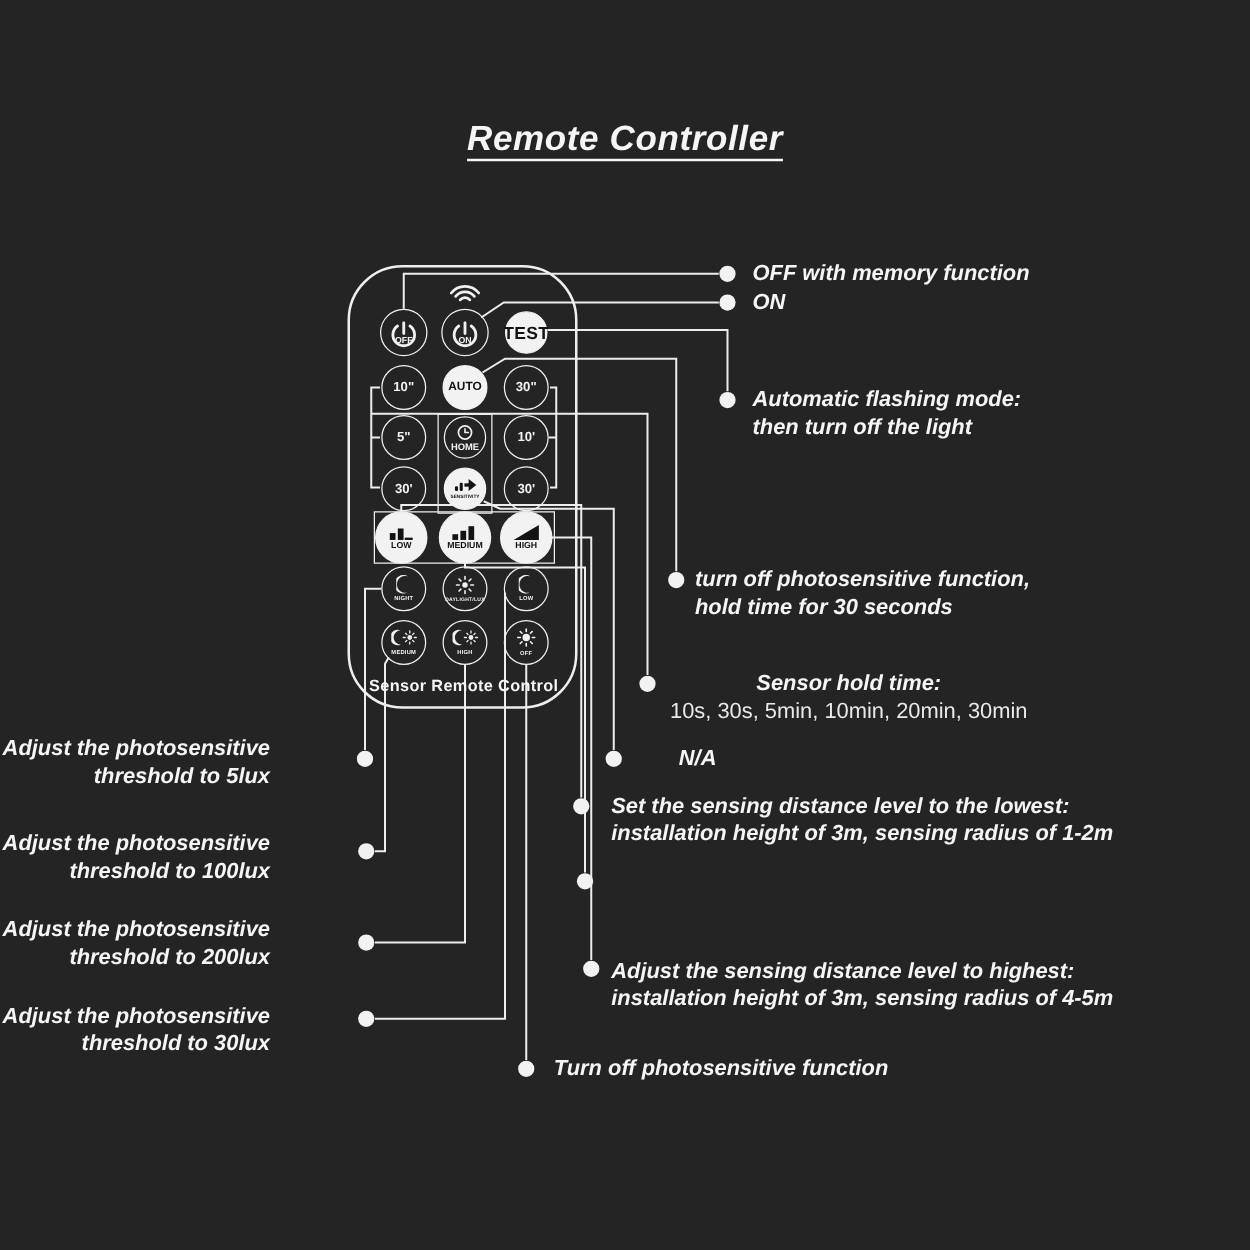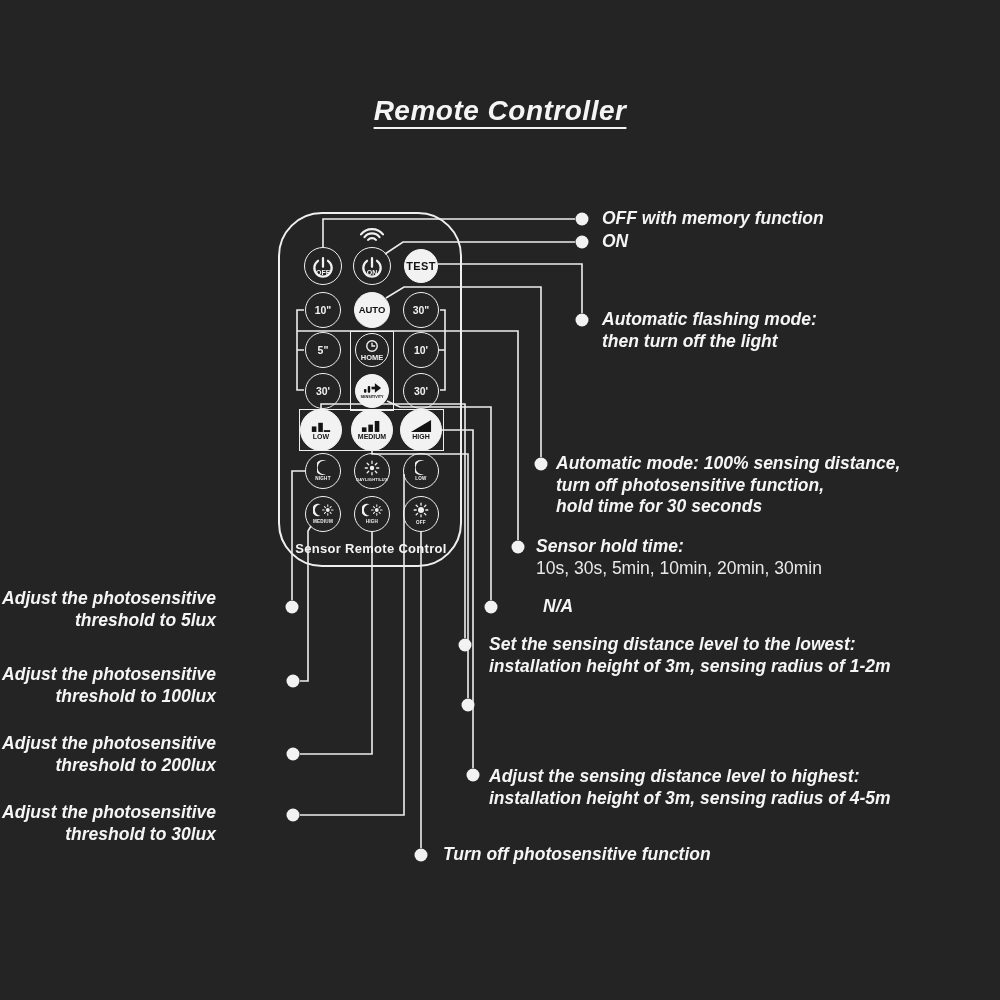--- a/index.html
+++ b/index.html
@@ -12,21 +12,21 @@
   .remote{position:absolute;left:278px;top:212px;width:184px;height:355px;
           border:2px solid #efefef;border-radius:44px;box-sizing:border-box;z-index:3;}
   .rbox{position:absolute;border:1.6px solid #efefef;box-sizing:border-box;z-index:3;}
   .btn{position:absolute;border:1.8px solid #f0f0f0;border-radius:50%;box-sizing:border-box;
        display:flex;flex-direction:column;align-items:center;justify-content:center;
        color:#f2f2f2;z-index:6;text-align:center;}
   .btn.solid{background:#f2f2f2;color:#131313;border-color:#f2f2f2;}
   .lbl{font-weight:bold;white-space:nowrap;line-height:1;}
   .lbl-power{font-size:7px;margin-top:-12px;}
   .lbl-time{font-size:10.5px;}
-  .lbl-test{font-size:11px;letter-spacing:.3px;}
+  .lbl-test{font-size:14px;letter-spacing:.3px;}
   .lbl-auto{font-size:9.5px;}
   .lbl-home{font-size:7.5px;margin-top:1px;}
   .lbl-sens{font-size:3.8px;margin-top:1.5px;color:#131313;}
   .lbl-mini{font-size:7px;margin-top:1px;color:#131313;}
   .lbl-tiny{font-size:4.6px;margin-top:2.5px;letter-spacing:.2px;}
   .footer-label{position:absolute;left:278px;top:541px;width:186px;text-align:center;
                 font-size:13px;font-weight:bold;letter-spacing:.3px;z-index:6;}
   .ann{position:absolute;font-size:17.5px;font-weight:bold;font-style:italic;
        line-height:21.5px;z-index:7;white-space:nowrap;}
   .ann.right-side{text-align:left;}
@@ -227,25 +227,24 @@
     <div>OFF with memory function</div>
   </div>
   <div class="ann right-side" style="left:602px;top:231px;">
     <div>ON</div>
   </div>
   <div class="ann right-side" style="left:602px;top:309px;">
     <div>Automatic flashing mode:</div>
     <div>then turn off the light</div>
   </div>
   <div class="ann right-side" style="left:556px;top:453px;">
-    <div>Automatic mode: 100% sensing distance,</div>
     <div>turn off photosensitive function,</div>
     <div>hold time for 30 seconds</div>
   </div>
-  <div class="ann right-side" style="left:536px;top:536px;">
+  <div class="ann right-side" style="left:536px;top:536px;text-align:center;">
     <div>Sensor hold time:</div>
     <div class="plain">10s, 30s, 5min, 10min, 20min, 30min</div>
   </div>
   <div class="ann right-side" style="left:503px;top:596px;margin-left:40px;">
     <div>N/A</div>
   </div>
   <div class="ann right-side" style="left:489px;top:634px;">
     <div>Set the sensing distance level to the lowest:</div>
     <div>installation height of 3m, sensing radius of 1-2m</div>
   </div>

